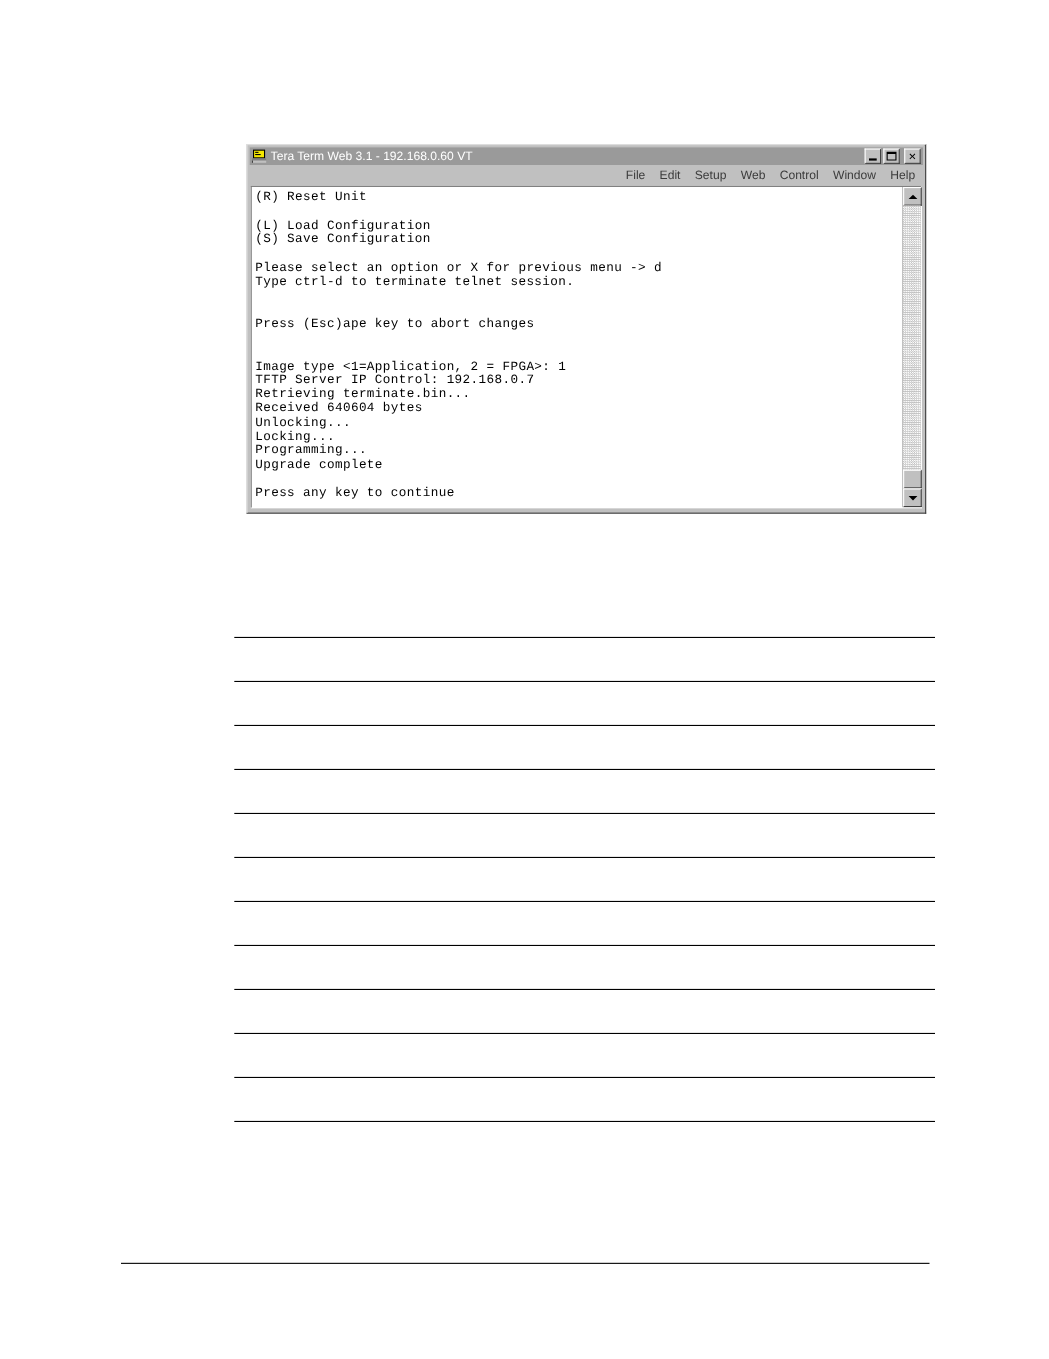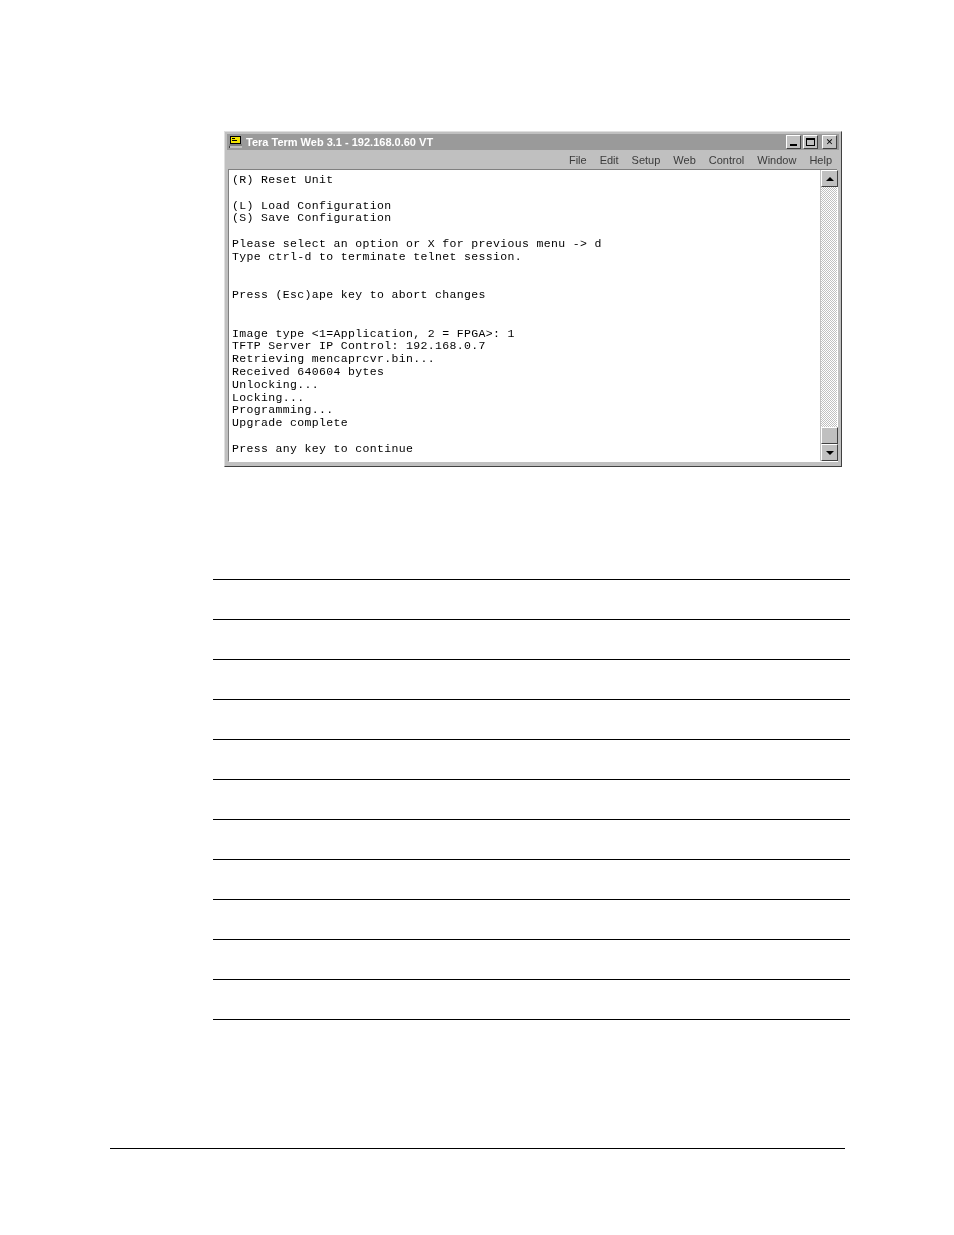--- a/index.html
+++ b/index.html
@@ -46,21 +46,21 @@
   .tt-title-icon {
     width: 14px;
     height: 14px;
     margin-right: 3px;
     flex: 0 0 auto;
     line-height: 0;
   }
   .tt-title-text {
     color: #ffffff;
     font-size: 11px;
-    font-weight: bold;
+    font-weight: normal;
     font-family: "Liberation Sans", sans-serif;
     white-space: nowrap;
     letter-spacing: 0px;
     flex: 1 1 auto;
     overflow: hidden;
   }
   .tt-winbtns {
     display: flex;
     gap: 2px;
     flex: 0 0 auto;
@@ -295,21 +295,21 @@
       <div class="tt-line"></div>
       <div class="tt-line">Please select an option or X for previous menu -&gt; d</div>
       <div class="tt-line">Type ctrl-d to terminate telnet session.</div>
       <div class="tt-line"></div>
       <div class="tt-line"></div>
       <div class="tt-line">Press (Esc)ape key to abort changes</div>
       <div class="tt-line"></div>
       <div class="tt-line"></div>
       <div class="tt-line">Image type &lt;1=Application, 2 = FPGA&gt;: 1</div>
       <div class="tt-line">TFTP Server IP Control: 192.168.0.7</div>
-      <div class="tt-line">Retrieving mencaprcvr.bin...</div>
+      <div class="tt-line">Retrieving terminate.bin...</div>
       <div class="tt-line">Received 640604 bytes</div>
       <div class="tt-line">Unlocking...</div>
       <div class="tt-line">Locking...</div>
       <div class="tt-line">Programming...</div>
       <div class="tt-line">Upgrade complete</div>
       <div class="tt-line"></div>
       <div class="tt-line">Press any key to continue</div>
     </div>
 
     <div class="tt-scrollbar">

